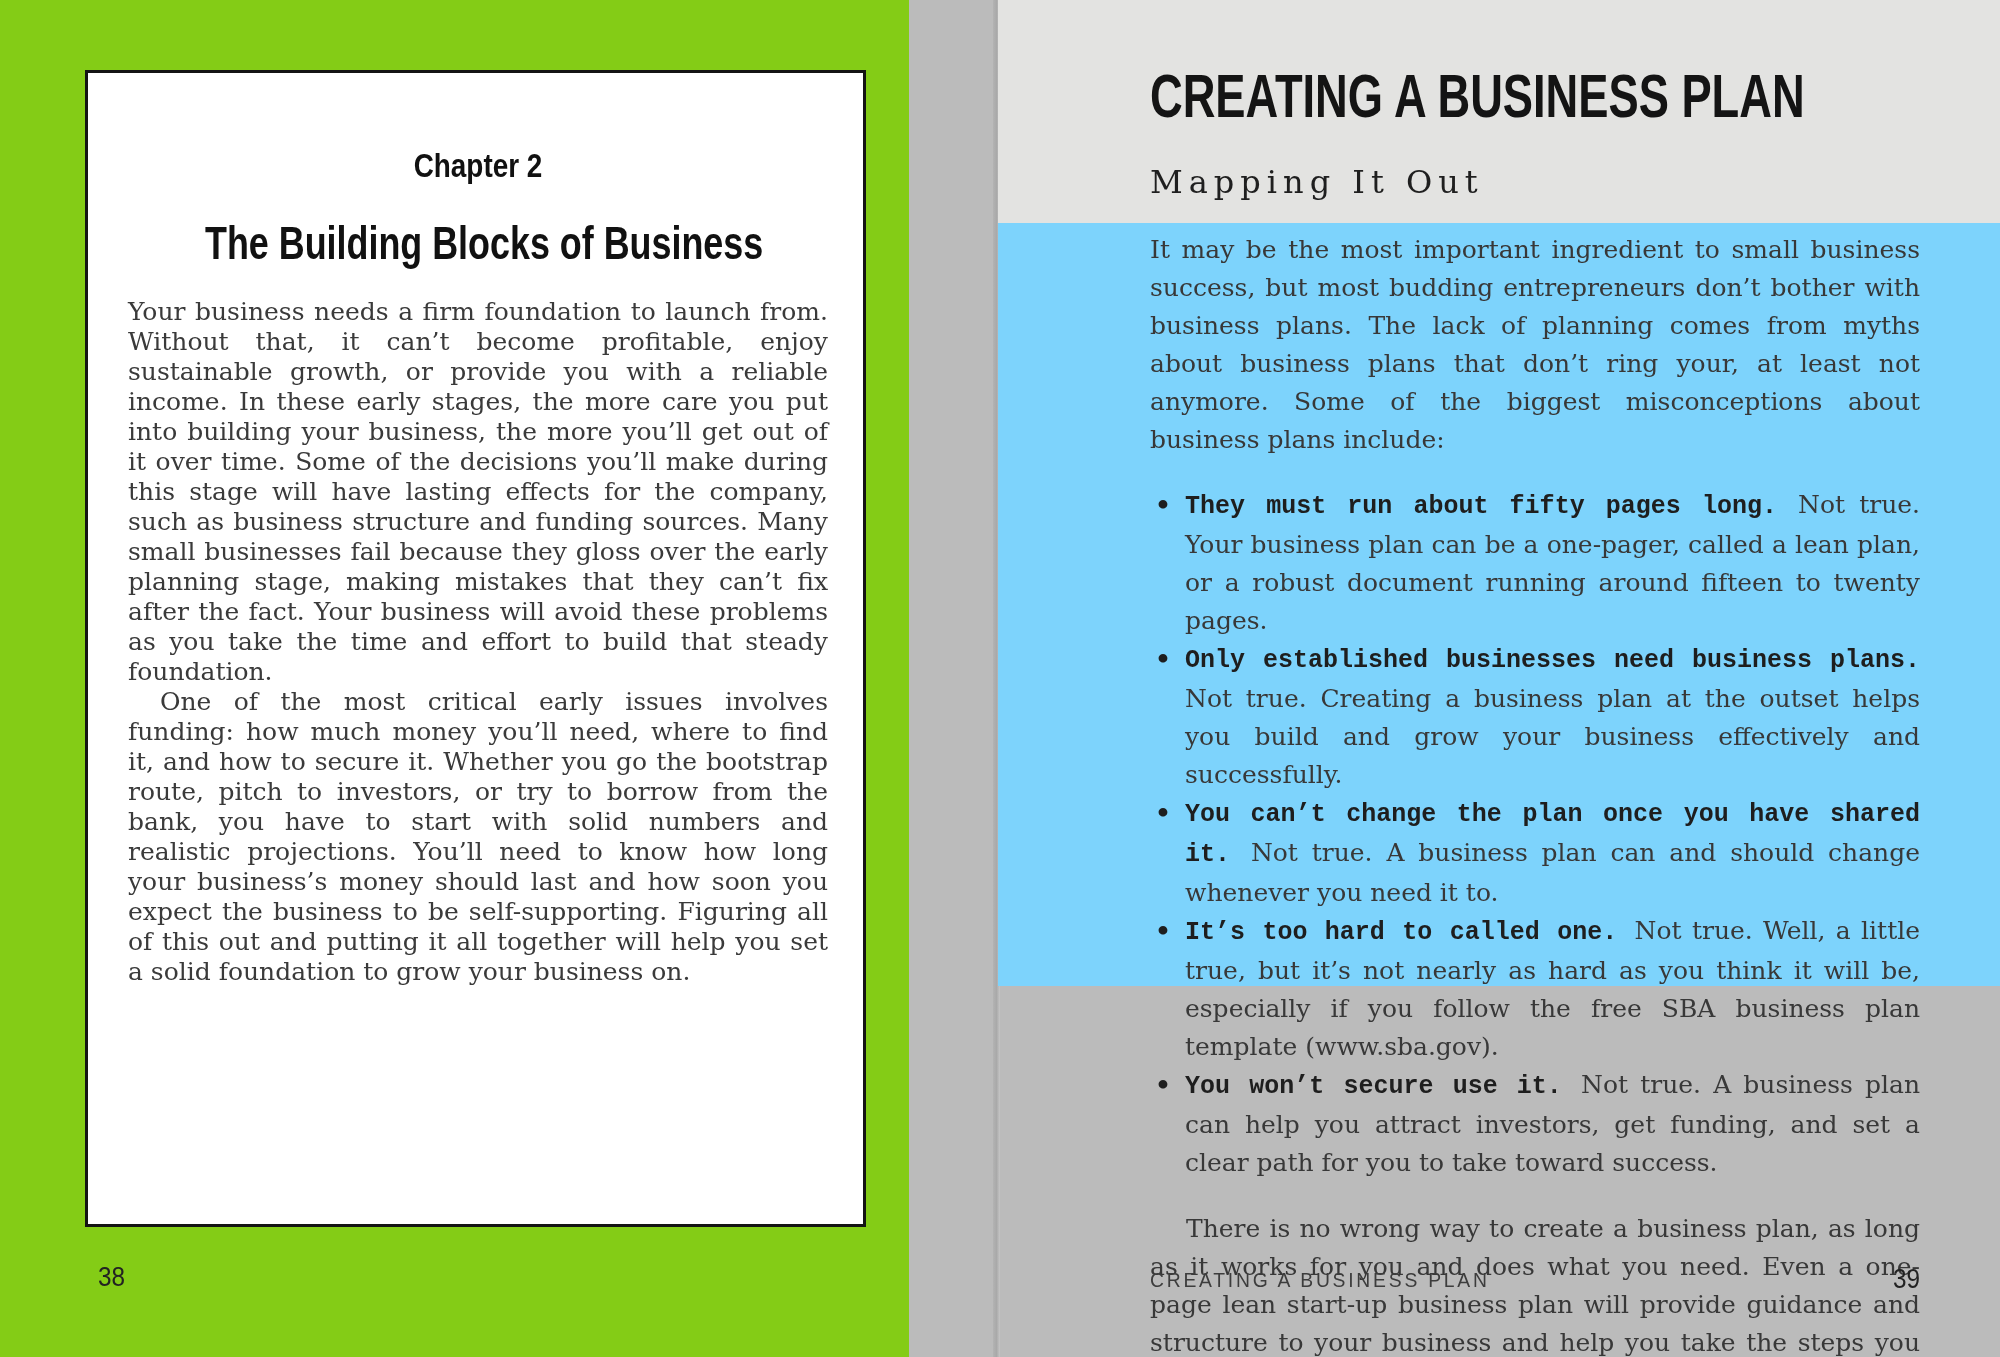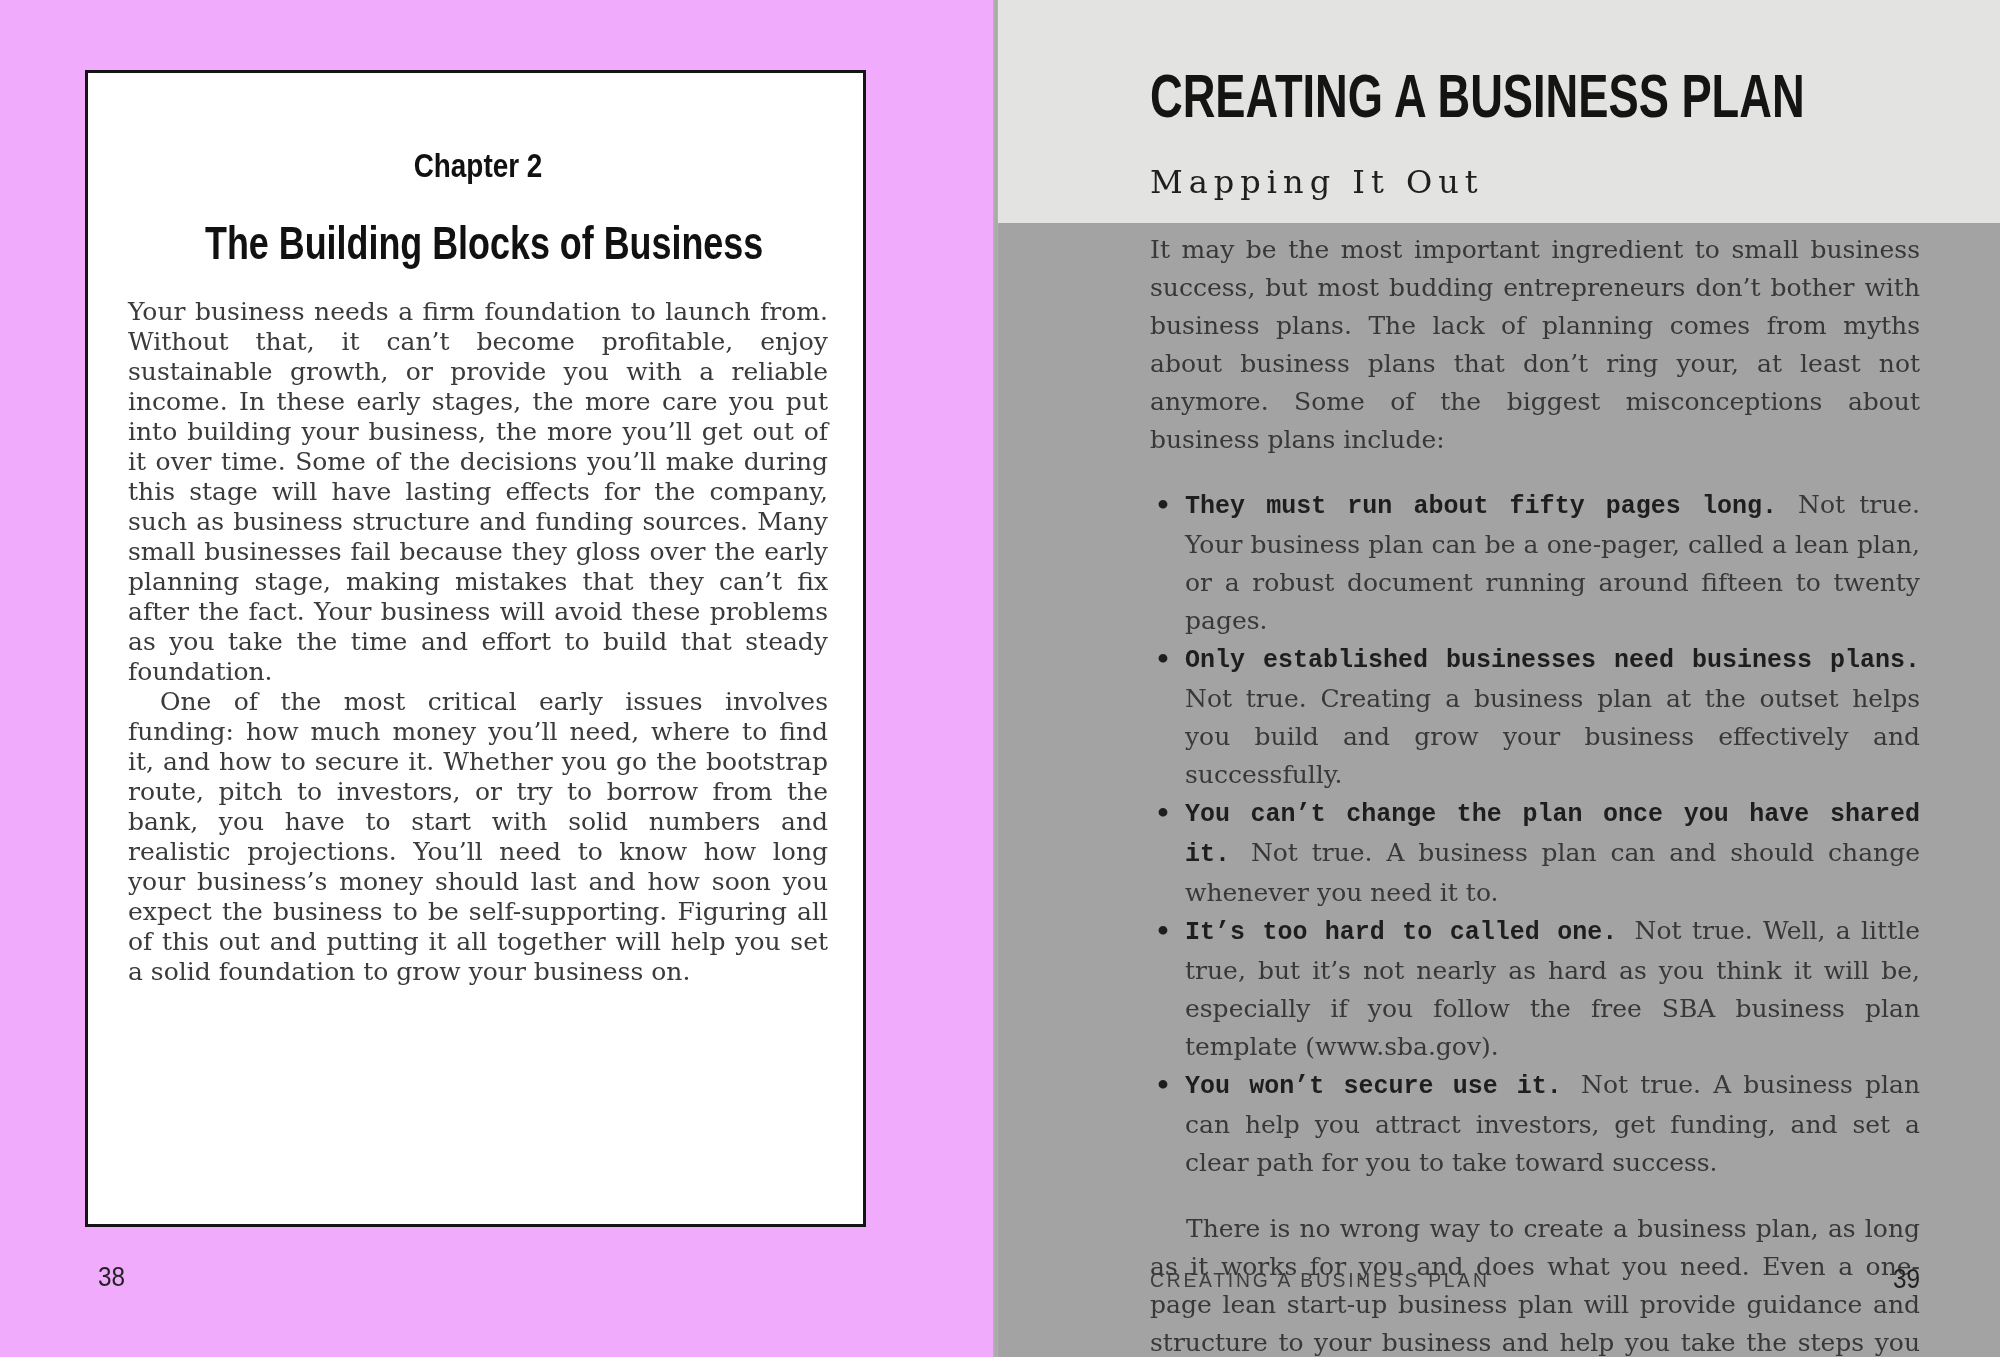--- a/index.html
+++ b/index.html
@@ -6,21 +6,21 @@
   body{
     width:2000px;height:1357px;
     background:#bbbbbb;
     font-family:"DejaVu Serif", serif;
     position:relative;
     overflow:hidden;
   }
   .canvas{position:absolute;inset:0;width:2000px;height:1357px;}
 
   
-  .left-area{position:absolute;left:0;top:0;width:998px;height:1357px;background:#f0abfc;text-decoration:underline;}
+  .left-area{position:absolute;left:0;top:0;width:909px;height:1357px;background:#84cc16;text-decoration:underline;}
   .left-page-box{
     position:absolute;left:85px;top:70px;width:781px;height:1157px;
     background:#ffffff;border:3px solid #141414;box-sizing:border-box;
     padding:38px 35px 0 40px;
   }
   .chapter-label{
     margin-top:36px;text-align:center;color:#111;
     font-family:"Liberation Sans", sans-serif;font-weight:bold;
     font-size:34px;line-height:1.1;
     transform:scaleX(0.82);transform-origin:center;
@@ -39,21 +39,21 @@
     text-align:justify;
   }
   .body-para.indent{text-indent:32px;}
   .left-folio{
     position:absolute;left:98px;top:1262px;color:#222;
     font-family:"Liberation Sans", sans-serif;font-size:27px;
     transform:scaleX(0.9);transform-origin:left center;
   }
 
   
-  .right-page{position:absolute;left:998px;top:0;width:1002px;height:1357px;background:#a3a3a3;}
+  .right-page{position:absolute;left:998px;top:0;width:1002px;height:986px;background:#7dd3fc;}
   .page-seam{position:absolute;left:993px;top:0;width:7px;height:1357px;
     background:linear-gradient(to right,#b3b3b3,#a9a9a9,#c6c6c6);}
   .header-band{position:absolute;left:0;top:0;width:1002px;height:223px;background:#e3e3e1;}
   .rp-title{
     position:absolute;left:152px;top:62px;color:#141414;
     font-family:"Liberation Sans", sans-serif;font-weight:bold;
     font-size:62px;line-height:1.1;white-space:nowrap;
     transform:scaleX(0.73);transform-origin:left center;
   }
   .rp-subtitle{

